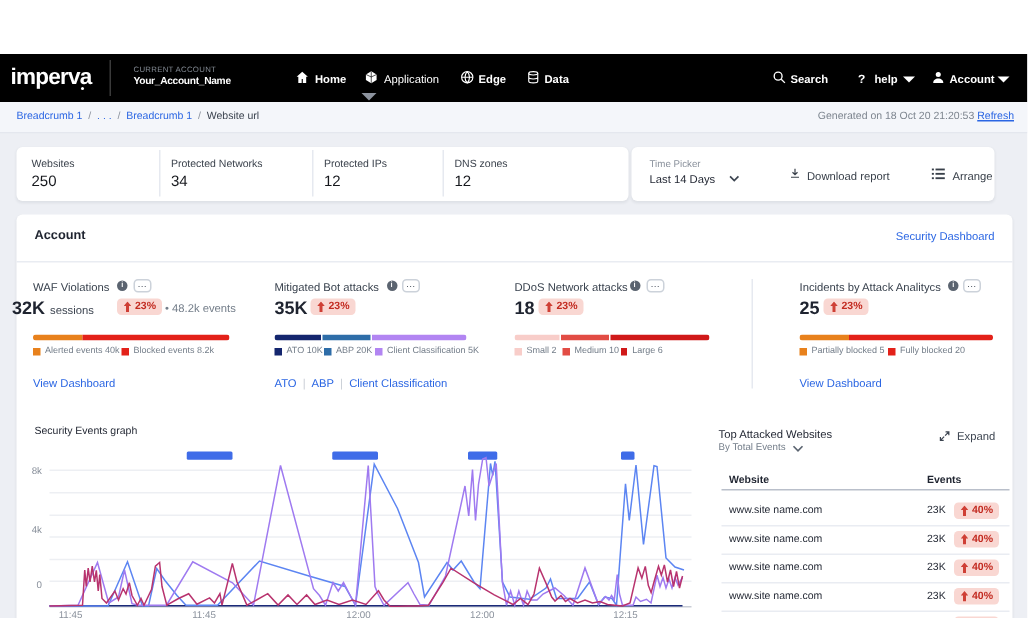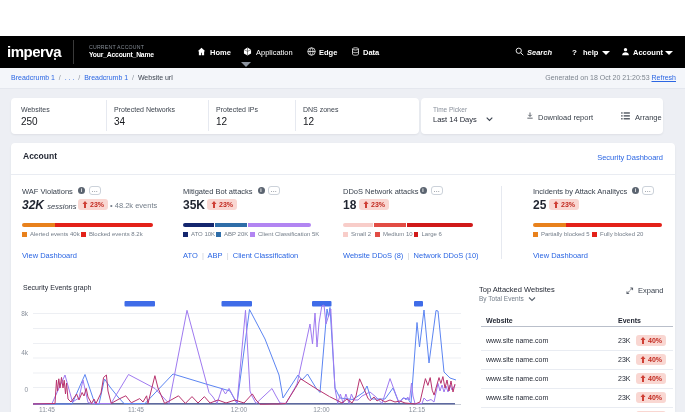--- a/index.html
+++ b/index.html
@@ -55,21 +55,21 @@
   <div class="abs" style="left:363px;top:12px;color:#fff;font-size:7.5px;font-weight:bold;">Data</div>
 
   <div class="abs" style="left:241px;top:26px;width:0;height:0;border-left:5px solid transparent;border-right:5px solid transparent;border-top:5px solid #8c939e;"></div>
 
   <div class="abs" style="left:515px;top:11px;">
     <svg width="9" height="9" viewBox="0 0 24 24" fill="none" stroke="#fff" stroke-width="2.4">
         <circle cx="10" cy="10" r="7"></circle>
         <path d="M15.5 15.5 22 22"></path>
       </svg>
   </div>
-  <div class="abs" style="left:527px;top:12px;color:#fff;font-size:7.5px;font-weight:bold;font-style:italic;">Search</div>
+  <div class="abs" style="left:527px;top:12px;color:#fff;font-size:7.5px;font-weight:bold;">Search</div>
   <div class="abs" style="left:572px;top:12px;color:#fff;font-size:8px;font-weight:bold;">?</div>
   <div class="abs" style="left:583px;top:12px;color:#fff;font-size:7.5px;font-weight:bold;">help</div>
   <div class="abs" style="left:602px;top:15px;width:0;height:0;border-left:4px solid transparent;border-right:4px solid transparent;border-top:4.5px solid #fff;"></div>
   <div class="abs" style="left:621px;top:11px;">
     <svg width="9" height="9" viewBox="0 0 24 24" fill="#fff">
         <circle cx="12" cy="7" r="4.5"></circle>
         <path d="M3 22c0-5 4-8 9-8s9 3 9 8z"></path>
       </svg>
   </div>
   <div class="abs" style="left:633px;top:12px;color:#fff;font-size:7.5px;font-weight:bold;">Account</div>
@@ -123,21 +123,21 @@
   <div class="card" style="left:11px;top:107px;width:664px;height:293px;"></div>
   <div class="abs dark" style="left:23px;top:115px;font-size:8.5px;font-weight:bold;">Account</div>
   <div class="abs blue" style="right:22px;top:117px;font-size:7.5px;">Security Dashboard</div>
   <div class="abs" style="left:11px;top:138px;width:664px;height:1px;background:#e9ecf2;"></div>
 
   <div class="vbar" style="left:501px;top:150px;height:73px;background:#e6e9f0;"></div>
 
   <div class="abs dark" style="left:22px;top:150.5px;font-size:7.5px;color:#39424e;">WAF Violations</div>
   <div class="abs" style="left:78px;top:151px;width:7px;height:7px;border-radius:50%;background:#5b6470;color:#fff;font-size:5px;text-align:center;line-height:7px;font-weight:bold;">i</div>
   <div class="abs" style="left:89px;top:149.5px;width:11.5px;height:9px;border:1px solid #ccd2da;border-radius:3px;color:#4a525e;font-size:6.5px;line-height:6px;text-align:center;">…</div>
-  <div class="abs dark" style="left:22px;top:162px;font-size:12px;font-weight:bold;font-style:italic;">32K <span style="font-size:7.5px;font-weight:normal;color:#3c4450;">sessions</span></div>
+  <div class="abs dark" style="left:8px;top:162px;font-size:12px;font-weight:bold;">32K <span style="font-size:7.5px;font-weight:normal;color:#3c4450;">sessions</span></div>
   <div class="badge abs" style="left:78px;top:163px;"><svg width="6" height="7" viewBox="0 0 12 14">
         <path d="M6 0 11 6 8 6 8 14 4 14 4 6 1 6z" fill="#cf3f35"></path>
       </svg>23%</div>
   <div class="abs gray" style="left:110px;top:165px;font-size:7.5px;">• 48.2k events</div>
   <div class="abs" style="left:22px;top:187px;width:131px;height:3.5px;border-radius:2px;overflow:hidden;display:flex;">
     <div style="width:33px;background:#e8811c;"></div>
       <div style="flex:1;background:#e32119;"></div>
   </div>
   <div class="abs" style="left:22px;top:196px;width:4.5px;height:4.5px;background:#e8811c;"></div>
   <div class="abs gray" style="left:30px;top:195px;font-size:6px;">Alerted events 40k</div>
@@ -176,21 +176,20 @@
     <div style="width:30px;background:#f8cdc9;margin-right:1px;"></div>
       <div style="width:32px;background:#e24c44;margin-right:1px;"></div>
       <div style="flex:1;background:#d01919;"></div>
   </div>
   <div class="abs" style="left:343px;top:196px;width:4.5px;height:4.5px;background:#f8cdc9;"></div>
   <div class="abs gray" style="left:351px;top:195px;font-size:6px;">Small 2</div>
   <div class="abs" style="left:375px;top:196px;width:4.5px;height:4.5px;background:#e24c44;"></div>
   <div class="abs gray" style="left:383px;top:195px;font-size:6px;">Medium 10</div>
   <div class="abs" style="left:413.5px;top:196px;width:4.5px;height:4.5px;background:#d01919;"></div>
   <div class="abs gray" style="left:421.5px;top:195px;font-size:6px;">Large 6</div>
-  <div class="abs blue" style="left:343px;top:215px;font-size:7.5px;">Website DDoS (8) &nbsp;<span style="color:#c9ced6;">|</span>&nbsp; Network DDoS (10)</div>
 
   <div class="abs dark" style="left:533px;top:150.5px;font-size:7.5px;color:#39424e;">Incidents by Attack Analitycs</div>
   <div class="abs" style="left:632px;top:151px;width:7px;height:7px;border-radius:50%;background:#5b6470;color:#fff;font-size:5px;text-align:center;line-height:7px;font-weight:bold;">i</div>
   <div class="abs" style="left:642px;top:149.5px;width:11.5px;height:9px;border:1px solid #ccd2da;border-radius:3px;color:#4a525e;font-size:6.5px;line-height:6px;text-align:center;">…</div>
   <div class="abs dark" style="left:533px;top:162px;font-size:12px;font-weight:bold;">25</div>
   <div class="badge abs" style="left:549px;top:163px;"><svg width="6" height="7" viewBox="0 0 12 14">
         <path d="M6 0 11 6 8 6 8 14 4 14 4 6 1 6z" fill="#cf3f35"></path>
       </svg>23%</div>
   <div class="abs" style="left:533px;top:187px;width:129px;height:3.5px;border-radius:2px;overflow:hidden;display:flex;">
     <div style="width:33px;background:#e8811c;"></div>

